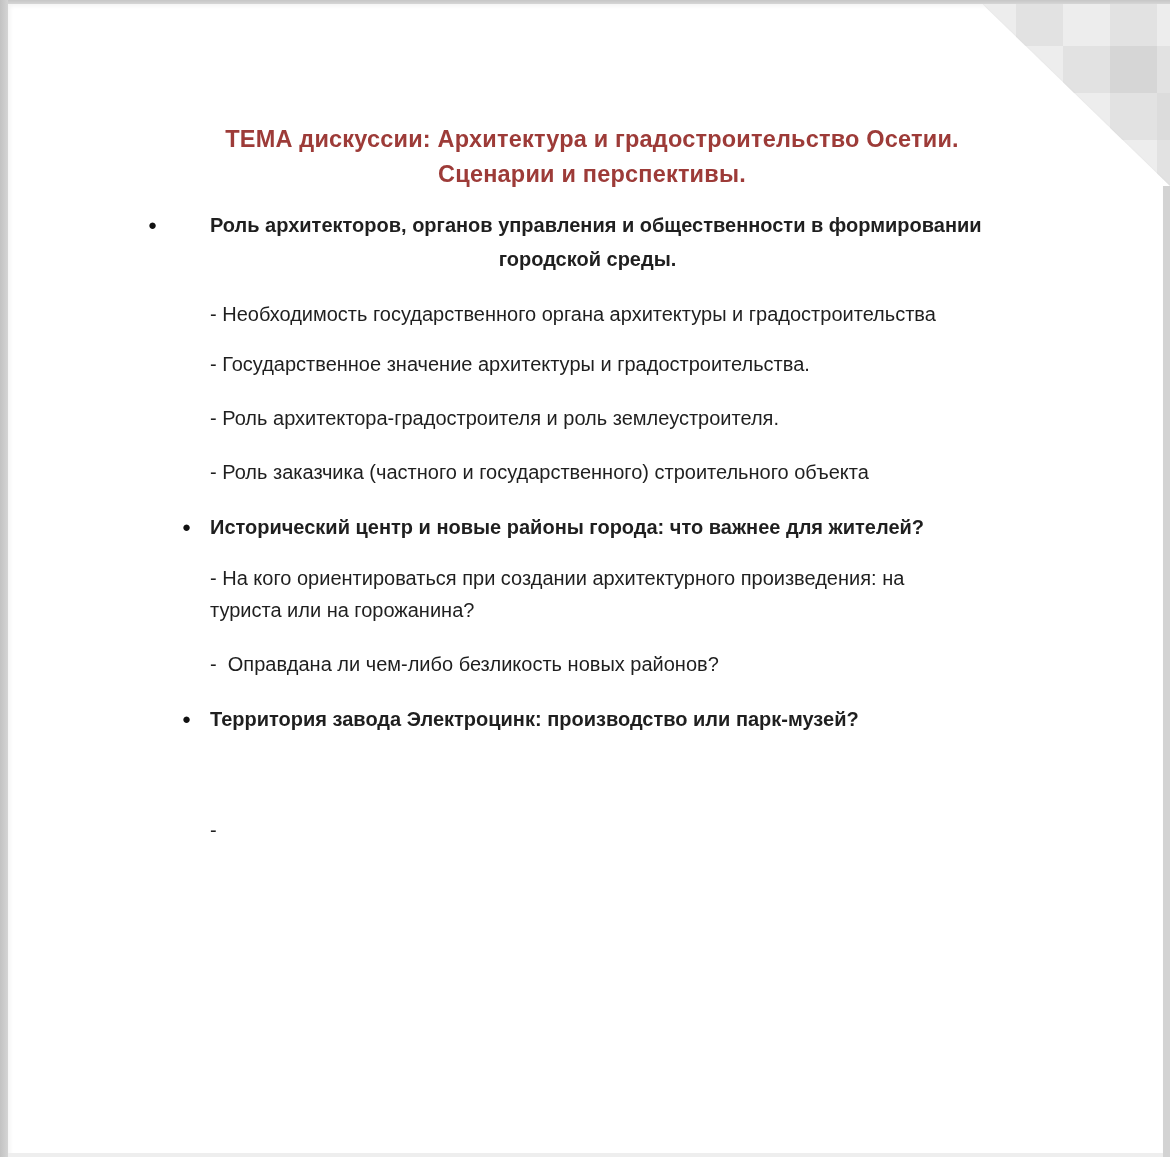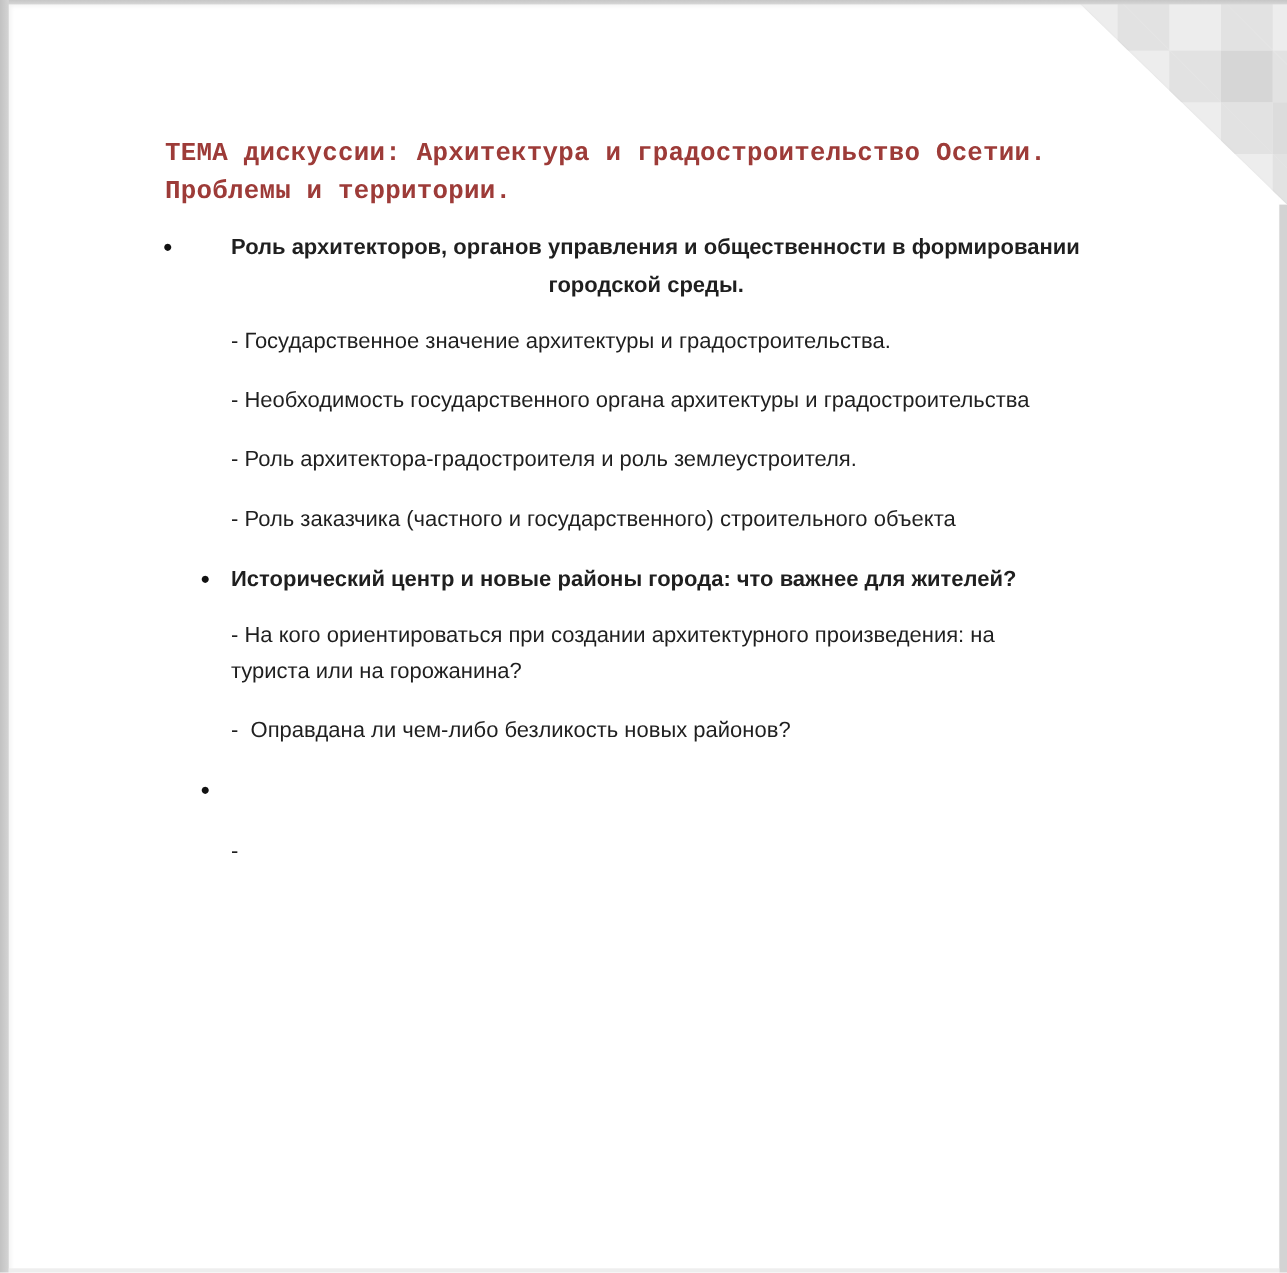--- a/index.html
+++ b/index.html
@@ -62,28 +62,27 @@
   
   .content {
     position: relative;
     padding: 118px 123px 0 202px; 
     color: #1f1f1f;
     font-size: 20px;
     line-height: 32px;
   }
   .doc-title {
     margin: 0 6px 0 -60px;
-    text-align: left;
+    text-align: center;
     font-weight: bold;
     font-size: 23.5px;
     line-height: 35px;
     letter-spacing: 0.2px;
     color: #9d3b38;
     white-space: nowrap;
-    font-family: Liberation Mono, monospace;
   }
   .section-heading {
     position: relative;
     font-weight: bold;
     line-height: 34px;
     margin: 22px 0 0 0;
   }
   .section-heading.centered {
     width: 755px;
     text-align: center;
@@ -109,42 +108,43 @@
 </head>
 <body>
 
 <div class="stage">
 
   <div class="page">
     <div class="content">
 
       <div class="doc-title">
         <div>ТЕМА дискуссии: Архитектура и градостроительство Осетии.</div>
-        <div>Проблемы и территории.</div>
+        <div>Сценарии и перспективы.</div>
       </div>
 
       <div class="section-heading centered">
         <span class="bullet far">●</span>
         <div class="heading-line">Роль архитекторов, органов управления и общественности в формировании</div>
         <div class="heading-line">городской среды.</div>
       </div>
+      <p class="item">- Необходимость государственного органа архитектуры и градостроительства</p>
       <p class="item first">- Государственное значение архитектуры и градостроительства.</p>
-      <p class="item">- Необходимость государственного органа архитектуры и градостроительства</p>
       <p class="item">- Роль архитектора-градостроителя и роль землеустроителя.</p>
       <p class="item">- Роль заказчика (частного и государственного) строительного объекта</p>
 
       <div class="section-heading">
         <span class="bullet near">●</span>
         <span>Исторический центр и новые районы города: что важнее для жителей?</span>
       </div>
       <p class="item first narrow">- На кого ориентироваться при создании архитектурного произведения: на туриста или на горожанина?</p>
       <p class="item">- &nbsp;Оправдана ли чем-либо безликость новых районов?</p>
 
       <div class="section-heading">
         <span class="bullet near">●</span>
+        <span>Территория завода Электроцинк: производство или парк-музей?</span>
       </div>
 
       <p class="trailing-dash">-</p>
 
     </div>
   </div>
 
   <div class="corner">
     <div class="accent-cell"></div>
     <div class="accent-cell-2"></div>

